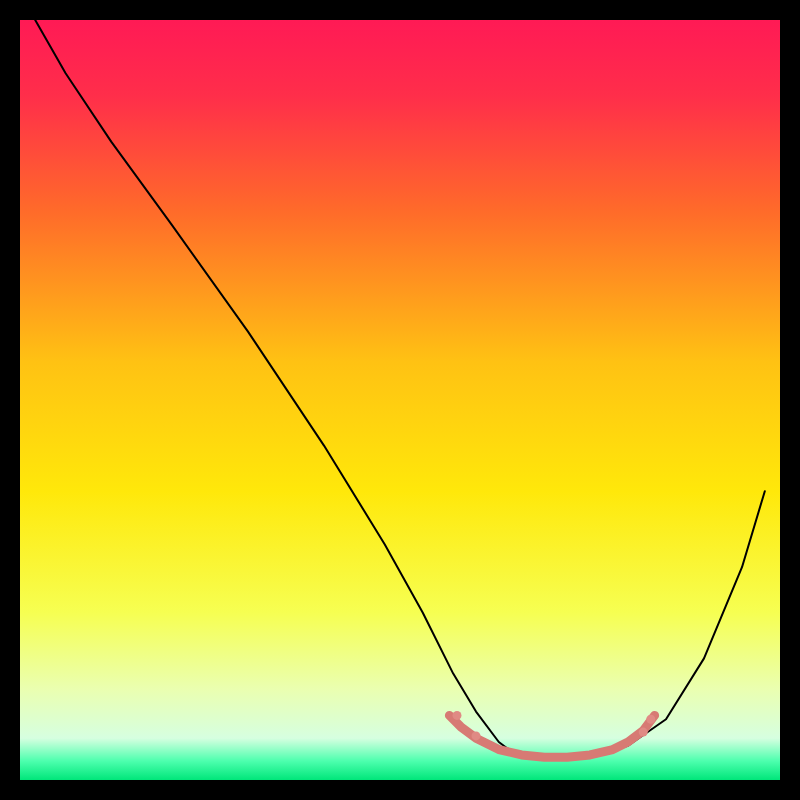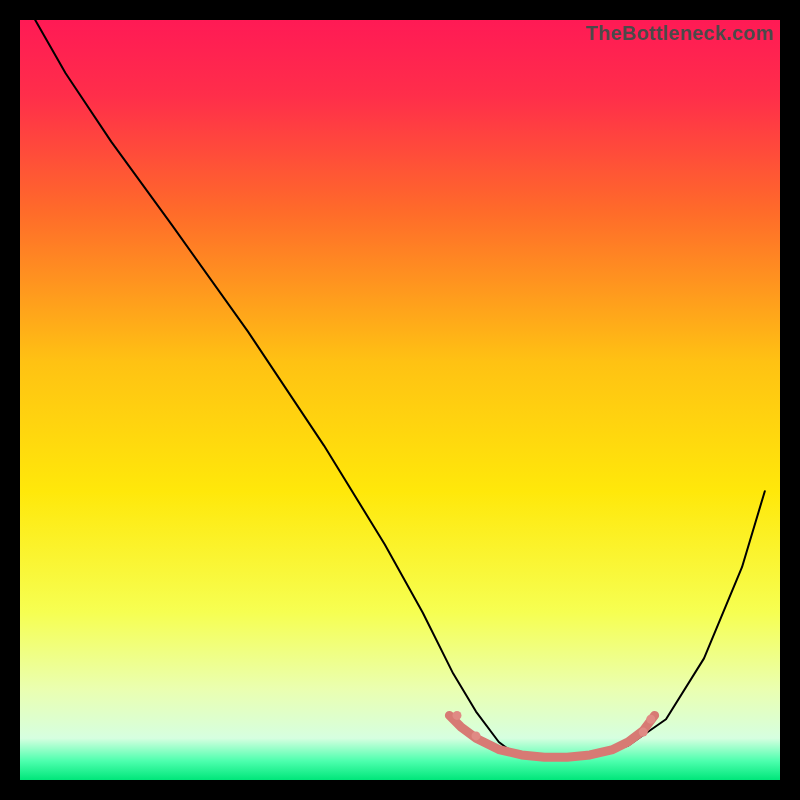--- a/index.html
+++ b/index.html
@@ -37,21 +37,20 @@
     z-index: 10;
   }
   svg {
     display: block;
   }
 </style>
 </head>
 <body>
 
 <div class="frame">
-  <div class="watermark">TheBottleneck.com</div>
 
   <svg class="plot-area" id="chart-svg" width="760" height="760" viewBox="0 0 760 760">
     <defs>
       <linearGradient id="bg-grad" x1="0" y1="0" x2="0" y2="1">
           <stop offset="0%" stop-color="#ff1a55"></stop>
           <stop offset="10%" stop-color="#ff2e4a"></stop>
           <stop offset="25%" stop-color="#ff6a2a"></stop>
           <stop offset="45%" stop-color="#ffc213"></stop>
           <stop offset="62%" stop-color="#ffe80a"></stop>
           <stop offset="78%" stop-color="#f6ff52"></stop>

